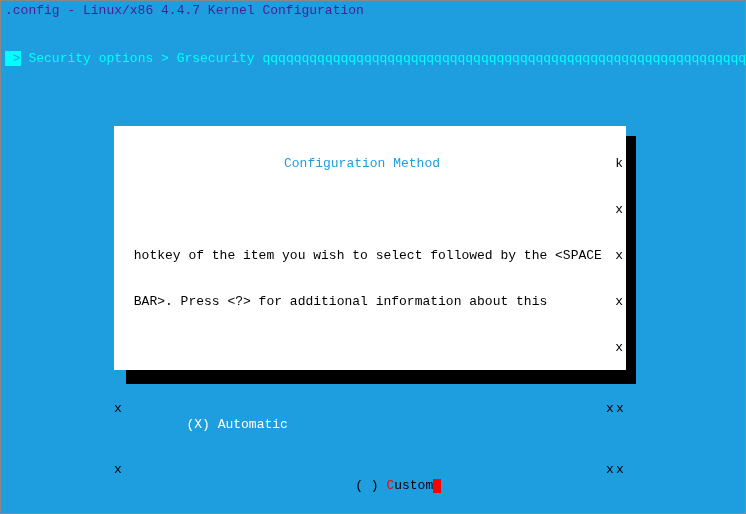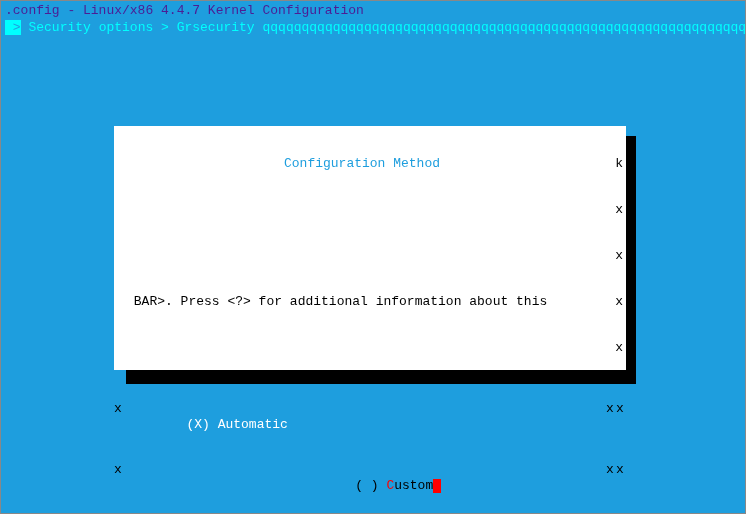--- a/index.html
+++ b/index.html
@@ -25,20 +25,21 @@
     .header-line1 {
       color: #4c1d95;
       padding: 2px 4px;
       white-space: pre;
     }
     .header-line2 {
       color: #00ffff;
       padding: 0 4px;
       white-space: pre;
       overflow: hidden;
+      margin-top: 31px;
     }
     .header-line2 .arrow {
       color: #1e9ede;
       background: #00ffff;
     }
     .dialog-shadow {
       position: absolute;
       top: 135px;
       left: 125px;
       width: 510px;
@@ -106,21 +107,21 @@
 
 <div class="terminal">
   <div class="header-line1">.config - Linux/x86 4.4.7 Kernel Configuration</div>
   <div class="header-line2"><span class="arrow"> &gt;</span> <span>Security options</span><span> &gt; </span><span>Grsecurity</span><span> qqqqqqqqqqqqqqqqqqqqqqqqqqqqqqqqqqqqqqqqqqqqqqqqqqqqqqqqqqqqqq</span></div>
 
   <div class="dialog-shadow"></div>
 
   <div class="dialog">
     <div class="dialog-line"><span class="title" style="display:inline-block;width:496px;text-align:center">Configuration Method</span><span class="border-char" style="float:right;padding-right:3px">k</span></div>
     <div class="dialog-line"><span class="border-char" style="float:right;padding-right:3px">x</span></div>
-    <div class="dialog-line"><span class="border-char" style="float:right;padding-right:3px">x</span></div>
+    <div class="dialog-line"><span class="help-text"> hotkey of the item you wish to select followed by the &lt;SPACE</span><span class="border-char" style="float:right;padding-right:3px">x</span></div>
     <div class="dialog-line"><span class="help-text"> BAR&gt;. Press &lt;?&gt; for additional information about this      </span><span class="border-char" style="float:right;padding-right:3px">x</span></div>
     <div class="dialog-line"><span class="border-char" style="float:right;padding-right:3px">x</span></div>
 
     <div class="dialog-line content-row">
       <span class="left-border">x</span>
       <span style="flex:1;text-align:left">
         <span class="radio-selected">(X)</span> <span class="radio-label-selected"><span class="radio-hotkey-selected">A</span><span>utomatic</span></span>
       </span>
       <span class="left-border" style="text-align:right;padding-right:3px">x</span>
       <span class="left-border" style="text-align:right;padding-right:3px">x</span>

